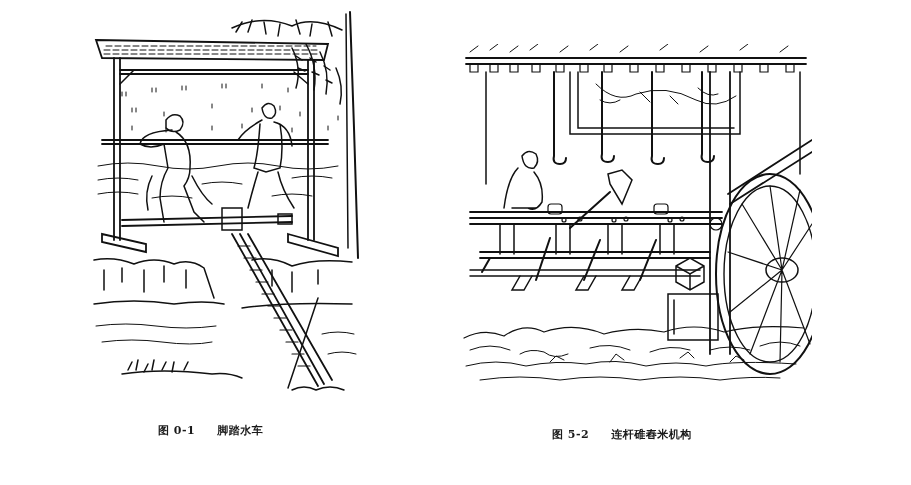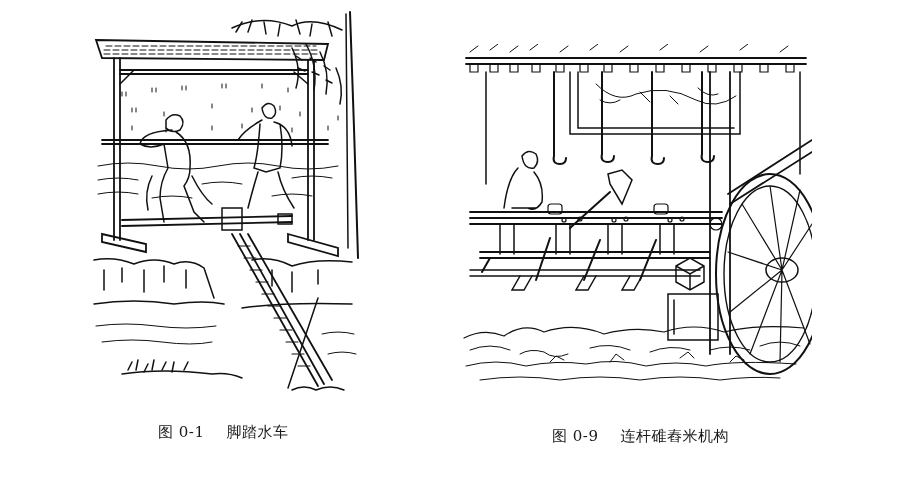--- a/index.html
+++ b/index.html
@@ -1,21 +1,21 @@
 <!DOCTYPE html>
 <html><head>
 <meta charset="utf-8">
 <style>
   html, body { margin: 0; padding: 0; background: #ffffff; }
   body { width: 911px; height: 485px; position: relative; overflow: hidden;
          font-family: "DejaVu Serif", "Liberation Serif", serif; color: #1a1a1a; }
   .figure { position: absolute; }
   .fig1 { left: 92px; top: 8px; width: 272px; height: 392px; }
   .fig2 { left: 460px; top: 44px; width: 352px; height: 348px; }
-  .caption { position: absolute; font-size: 15px; letter-spacing: 0.5px; white-space: nowrap; }
+  .caption { position: absolute; font-size: 11px; letter-spacing: 0.5px; white-space: nowrap; font-weight: bold; }
   .cap1 { left: 158px; top: 423px; }
   .cap2 { left: 552px; top: 427px; }
   .cap-num { margin-right: 22px; }
   svg { display: block; }
   svg * { vector-effect: non-scaling-stroke; }
 </style>
 </head>
 <body>
 
 <div class="figure fig1">
@@ -158,14 +158,14 @@
       <path d="M90 318 l6 -6 l8 4 M150 318 l6 -8 l8 6 M220 314 l8 -6 l6 6 M270 318 l6 -6 l8 4"></path>
     </g>
   </svg>
 </div>
 
 <div class="caption cap1">
   <span class="cap-num">图 0-1</span><span>脚踏水车</span>
 </div>
 
 <div class="caption cap2">
-  <span class="cap-num">图 0-9</span><span>连杆碓舂米机构</span>
+  <span class="cap-num">图 5-2</span><span>连杆碓舂米机构</span>
 </div>
 
 </body></html>

